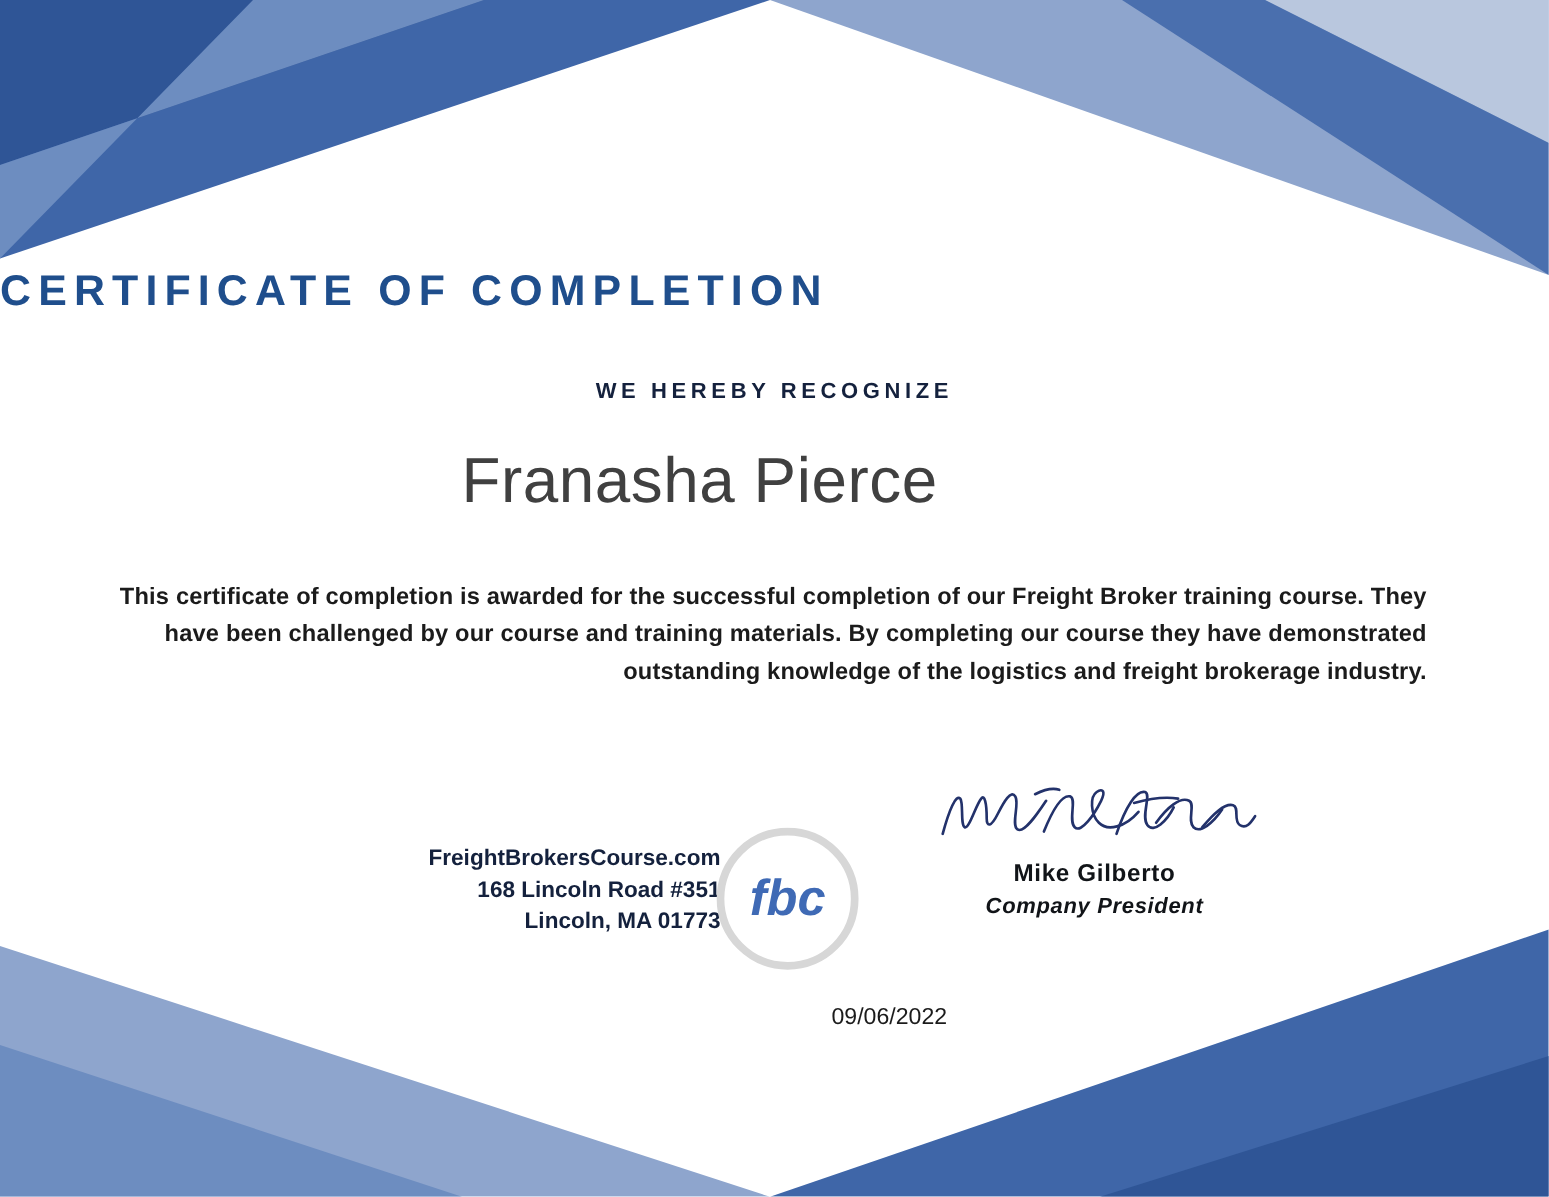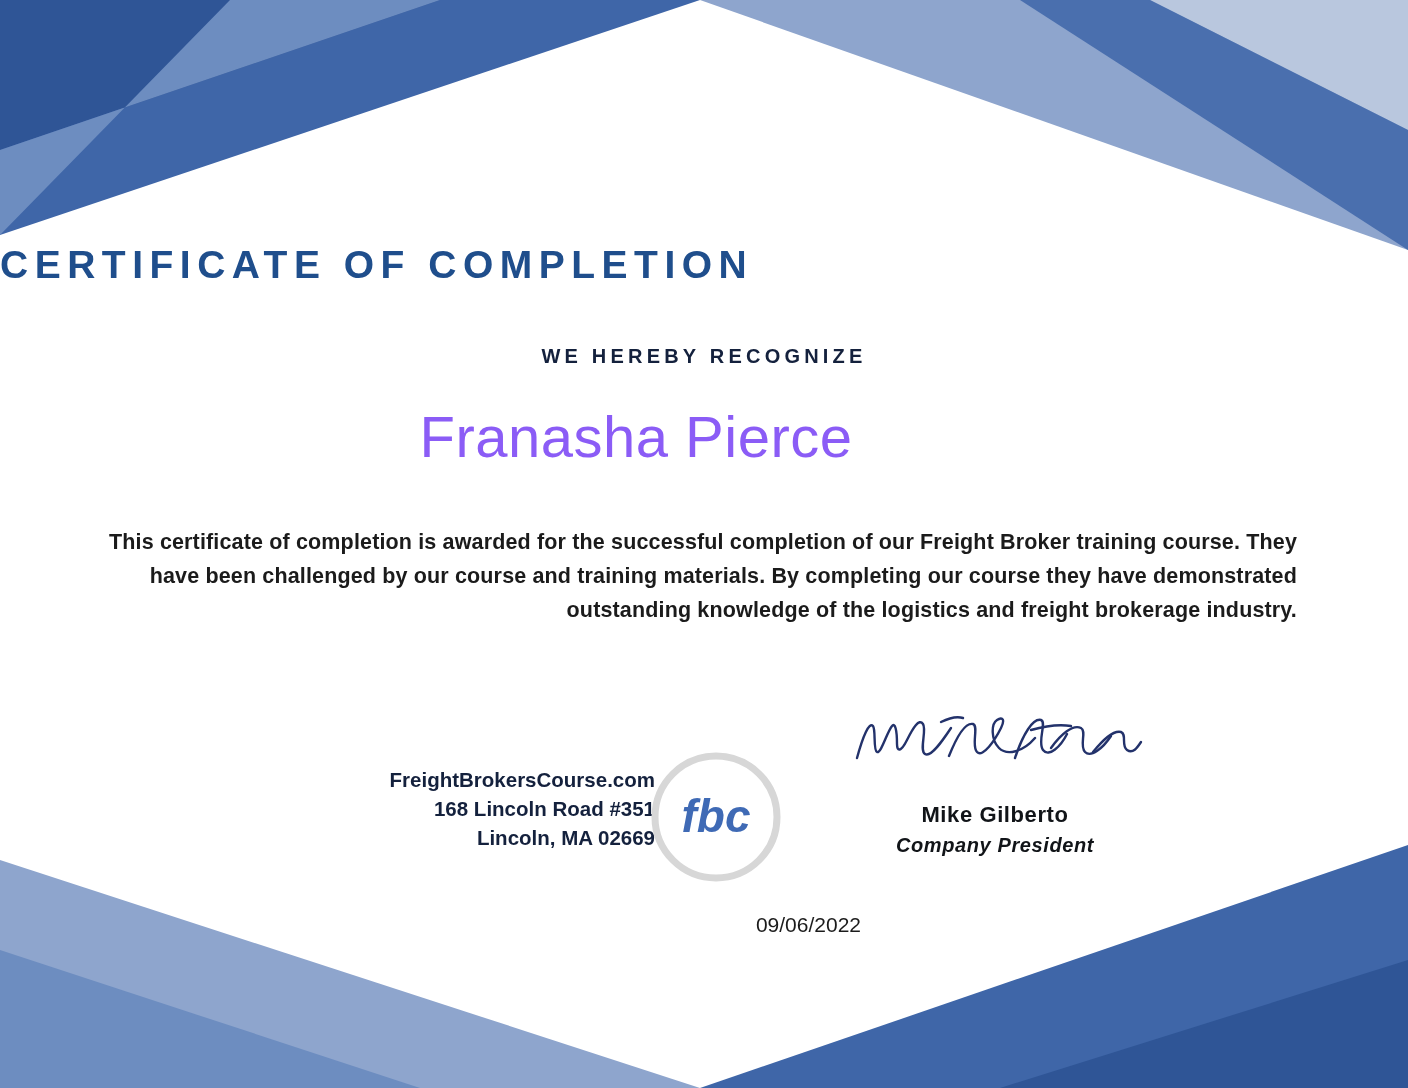--- a/index.html
+++ b/index.html
@@ -54,21 +54,21 @@
     color: #14213d;
   }
   .recipient {
     position: absolute;
     top: 403px;
     left: 0;
     width: 1272px;
     text-align: center;
     font-size: 58px;
     font-weight: normal;
-    color: #8b5cf6;
+    color: #404040;
     letter-spacing: 0.5px;
   }
   .body-text {
     position: absolute;
     top: 525px;
     left: 102px;
     width: 1195px;
     font-size: 21.5px;
     font-weight: bold;
     line-height: 34px;
@@ -101,21 +101,21 @@
     width: 330px;
     text-align: center;
   }
   .signature-svg {
     display: block;
     margin: 0 auto;
     width: 300px;
     height: 80px;
   }
   .signer-name {
-    margin-top: 22px;
+    margin-top: 1px;
     font-size: 22px;
     font-weight: bold;
     color: #111418;
     letter-spacing: 0.6px;
   }
   .signer-title {
     margin-top: 6px;
     font-size: 20px;
     font-weight: bold;
     font-style: italic;
@@ -160,21 +160,21 @@
 
     <div class="subtitle">WE HEREBY RECOGNIZE</div>
 
     <div class="recipient">Franasha Pierce</div>
 
     <div class="body-text">This certificate of completion is awarded for the successful completion of our Freight Broker training course. They have been challenged by our course and training materials. By completing our course they have demonstrated outstanding knowledge of the logistics and freight brokerage industry.</div>
 
     <div class="address">
       <div>FreightBrokersCourse.com</div>
       <div>168 Lincoln Road #351</div>
-      <div>Lincoln, MA 02669</div>
+      <div>Lincoln, MA 01773</div>
     </div>
 
     <svg class="logo" viewBox="0 0 130 130">
       <circle cx="65" cy="65" r="61" fill="none" stroke="#d7d7d7" stroke-width="7"></circle>
       <text x="65" y="80" text-anchor="middle" font-family="'Liberation Sans', sans-serif" font-size="46" font-weight="bold" font-style="italic" fill="#3f6ab5">fbc</text>
     </svg>
 
     <div class="sign-block">
       <svg class="signature-svg" viewBox="0 0 300 80">
         <g fill="none" stroke="#23326b" stroke-width="2.4" stroke-linecap="round" stroke-linejoin="round">

